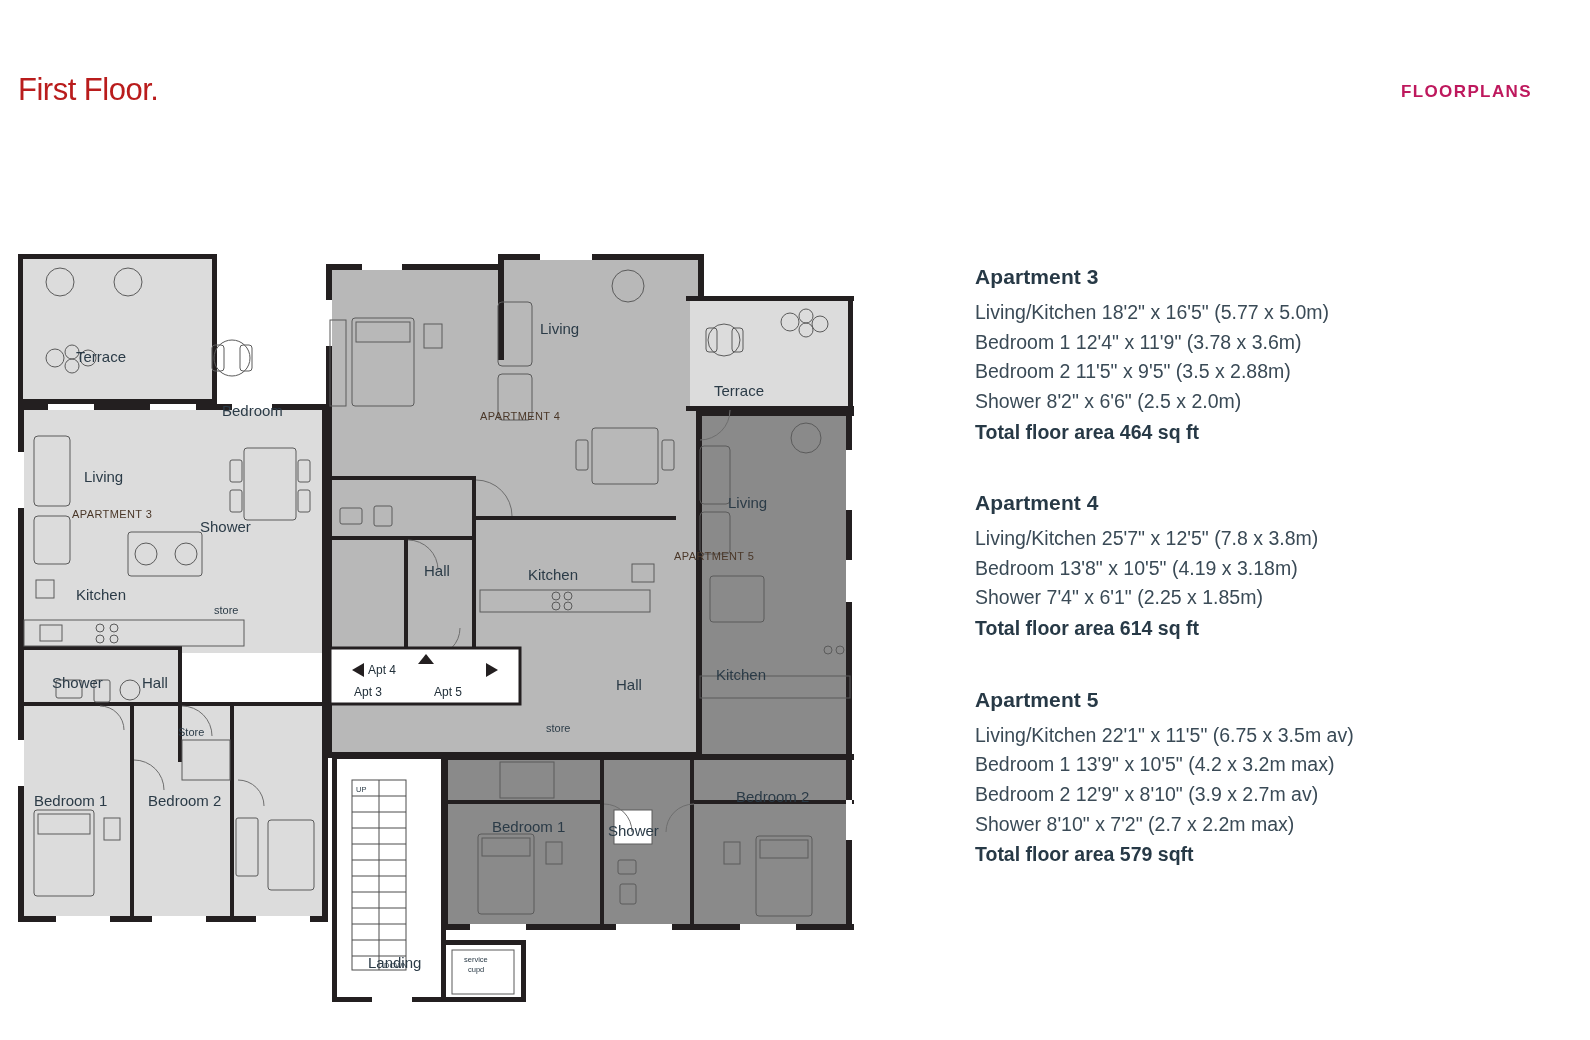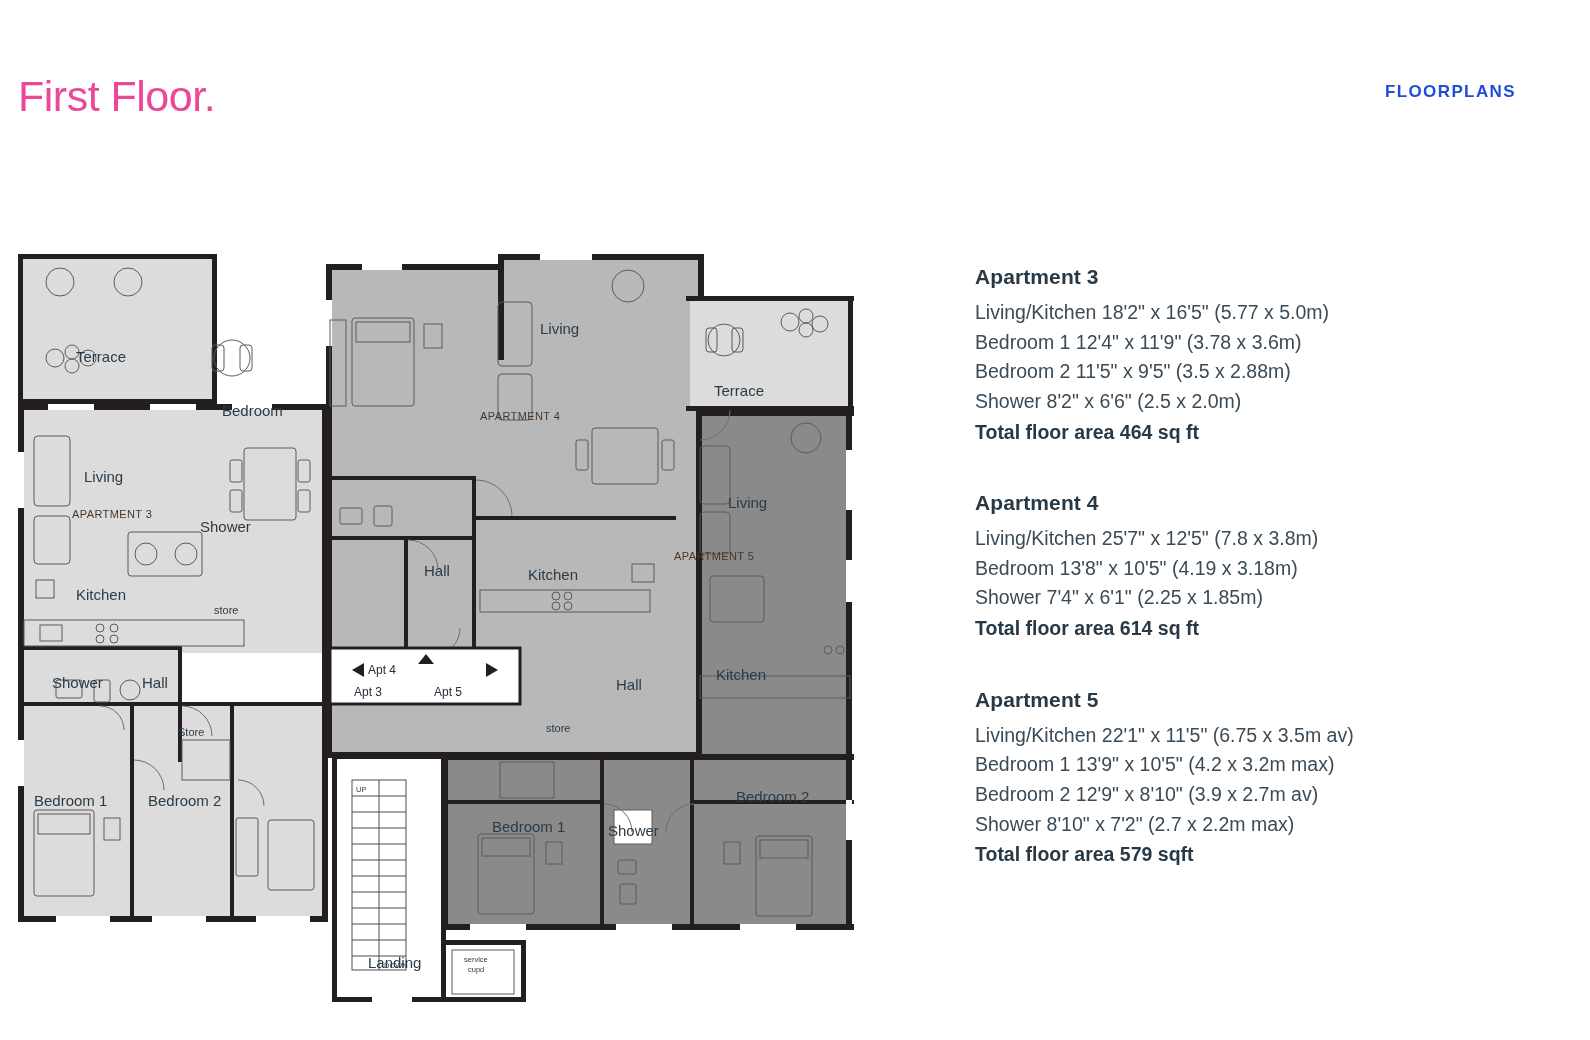--- a/index.html
+++ b/index.html
@@ -14,33 +14,33 @@
     font-family: "Liberation Sans", sans-serif;
     color: #2d3a44;
     overflow: hidden;
   }
 
   
   #page-title {
     position: absolute;
     left: 18px;
     top: 72px;
-    font-size: 43px;
+    font-size: 31px;
     font-weight: 400;
     letter-spacing: -0.5px;
-    color: #ec4899;
+    color: #b91c1c;
   }
   #floorplans-label {
     position: absolute;
-    right: 74px;
+    right: 58px;
     top: 82px;
     font-size: 17px;
     font-weight: 700;
     letter-spacing: 1.4px;
-    color: #1d4ed8;
+    color: #be185d;
   }
 
   
   #plan {
     position: absolute;
     left: 0;
     top: 240px;
     width: 950px;
     height: 790px;
   }

